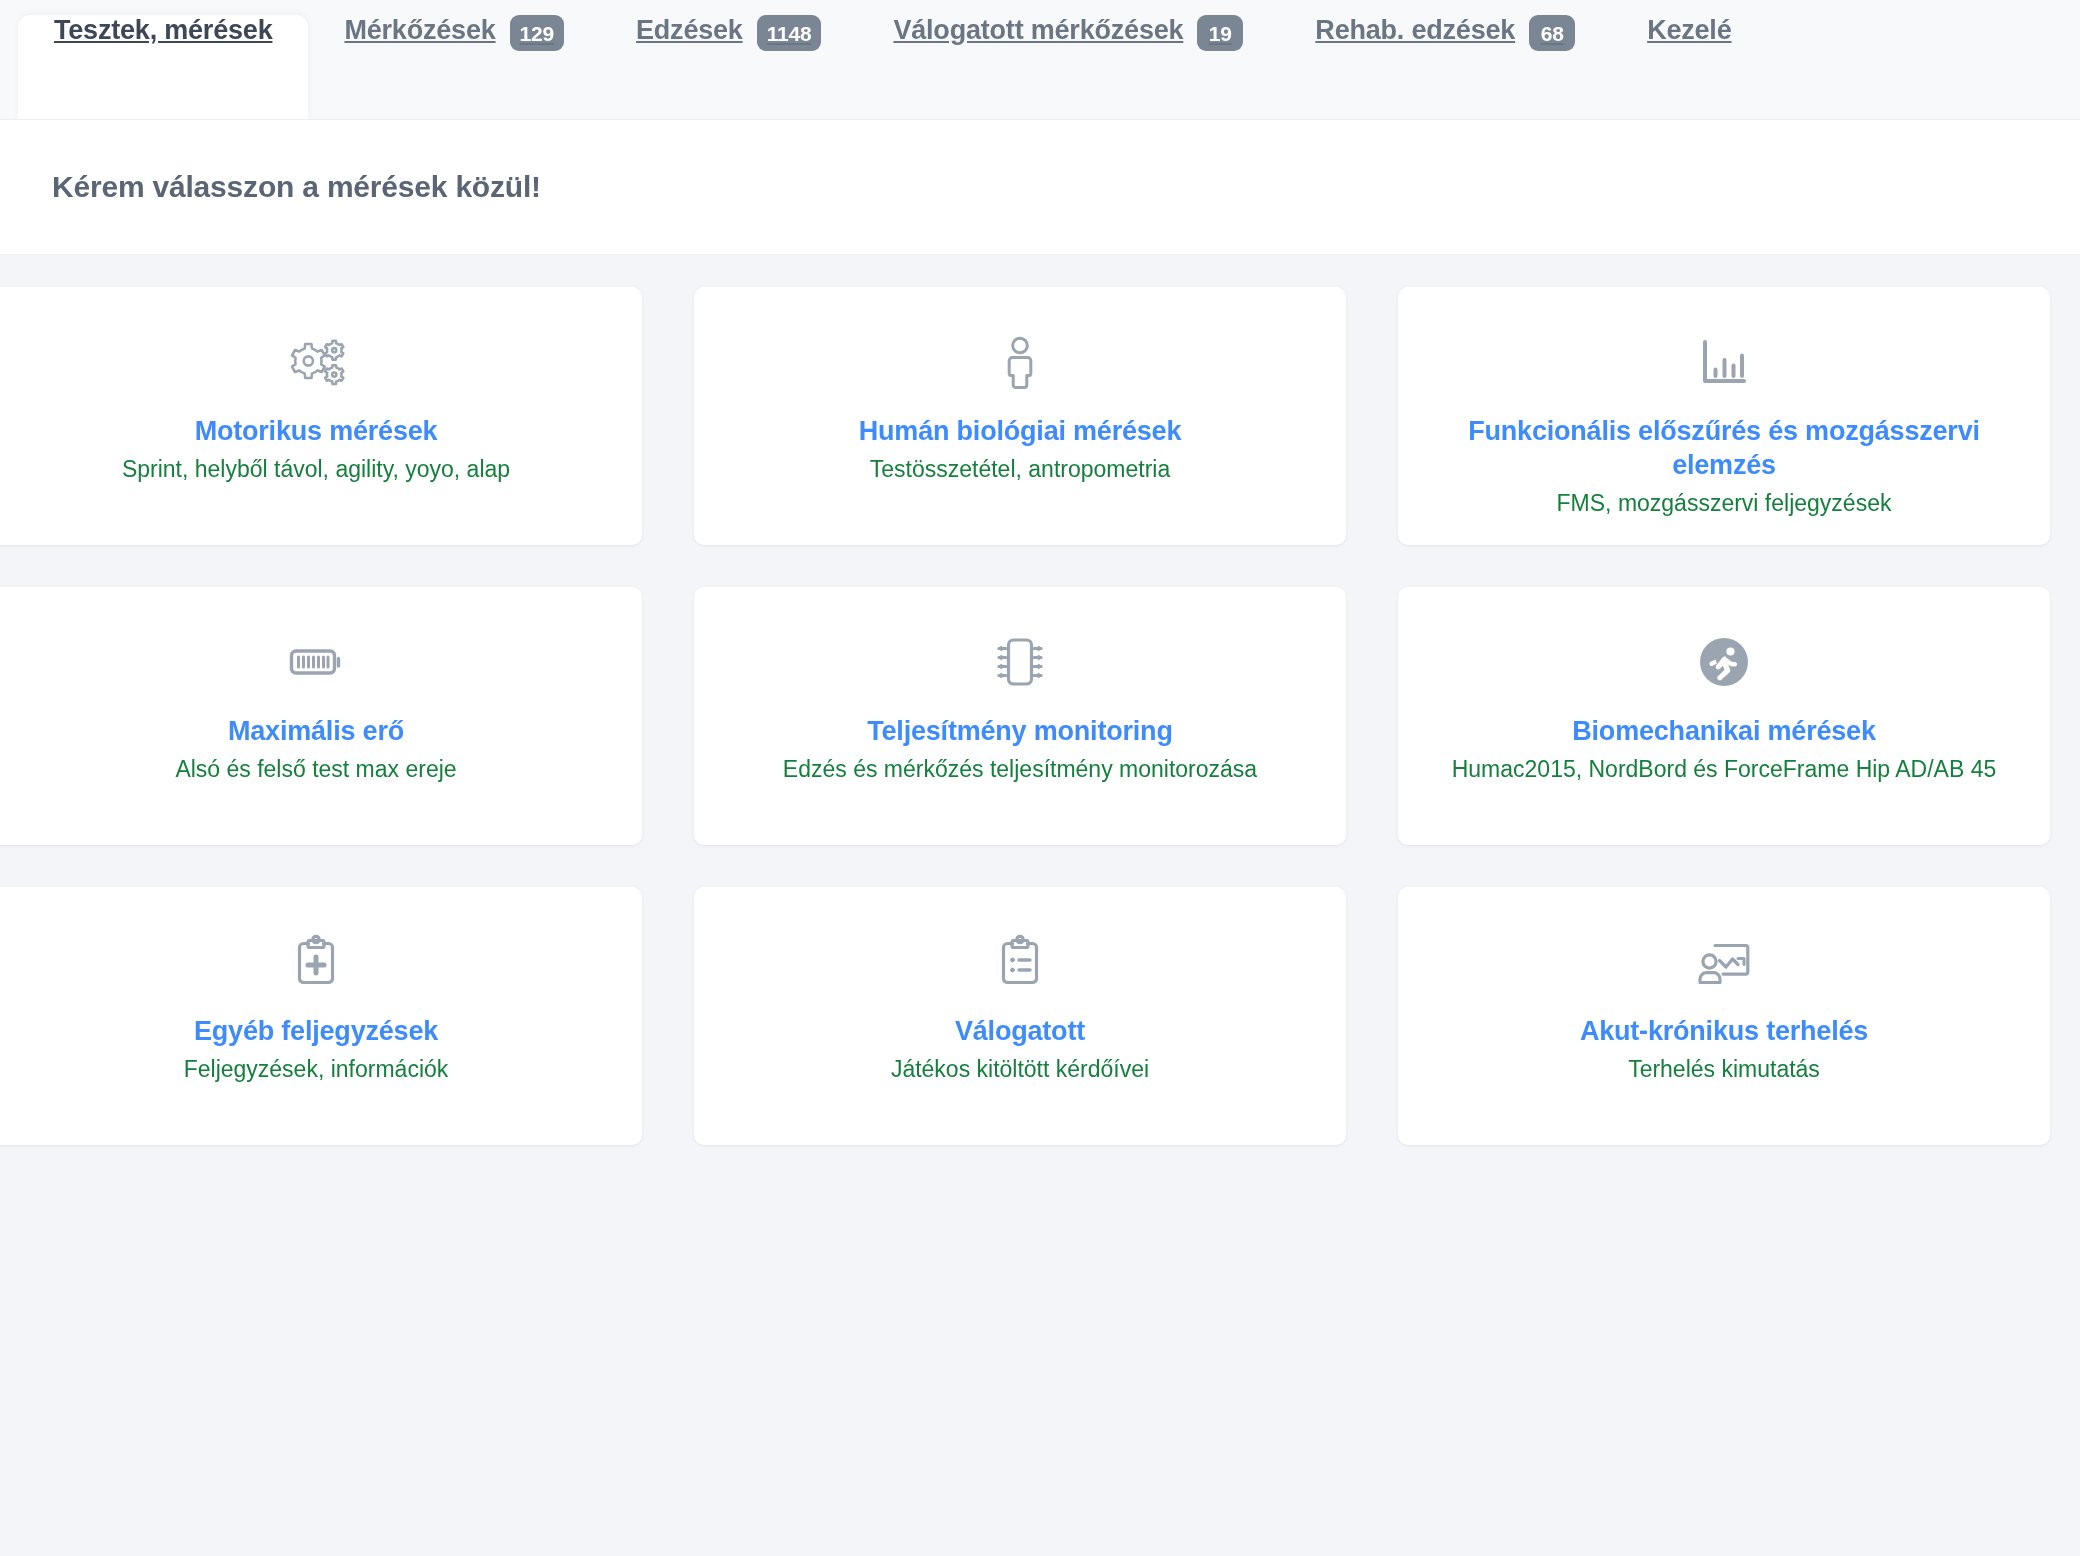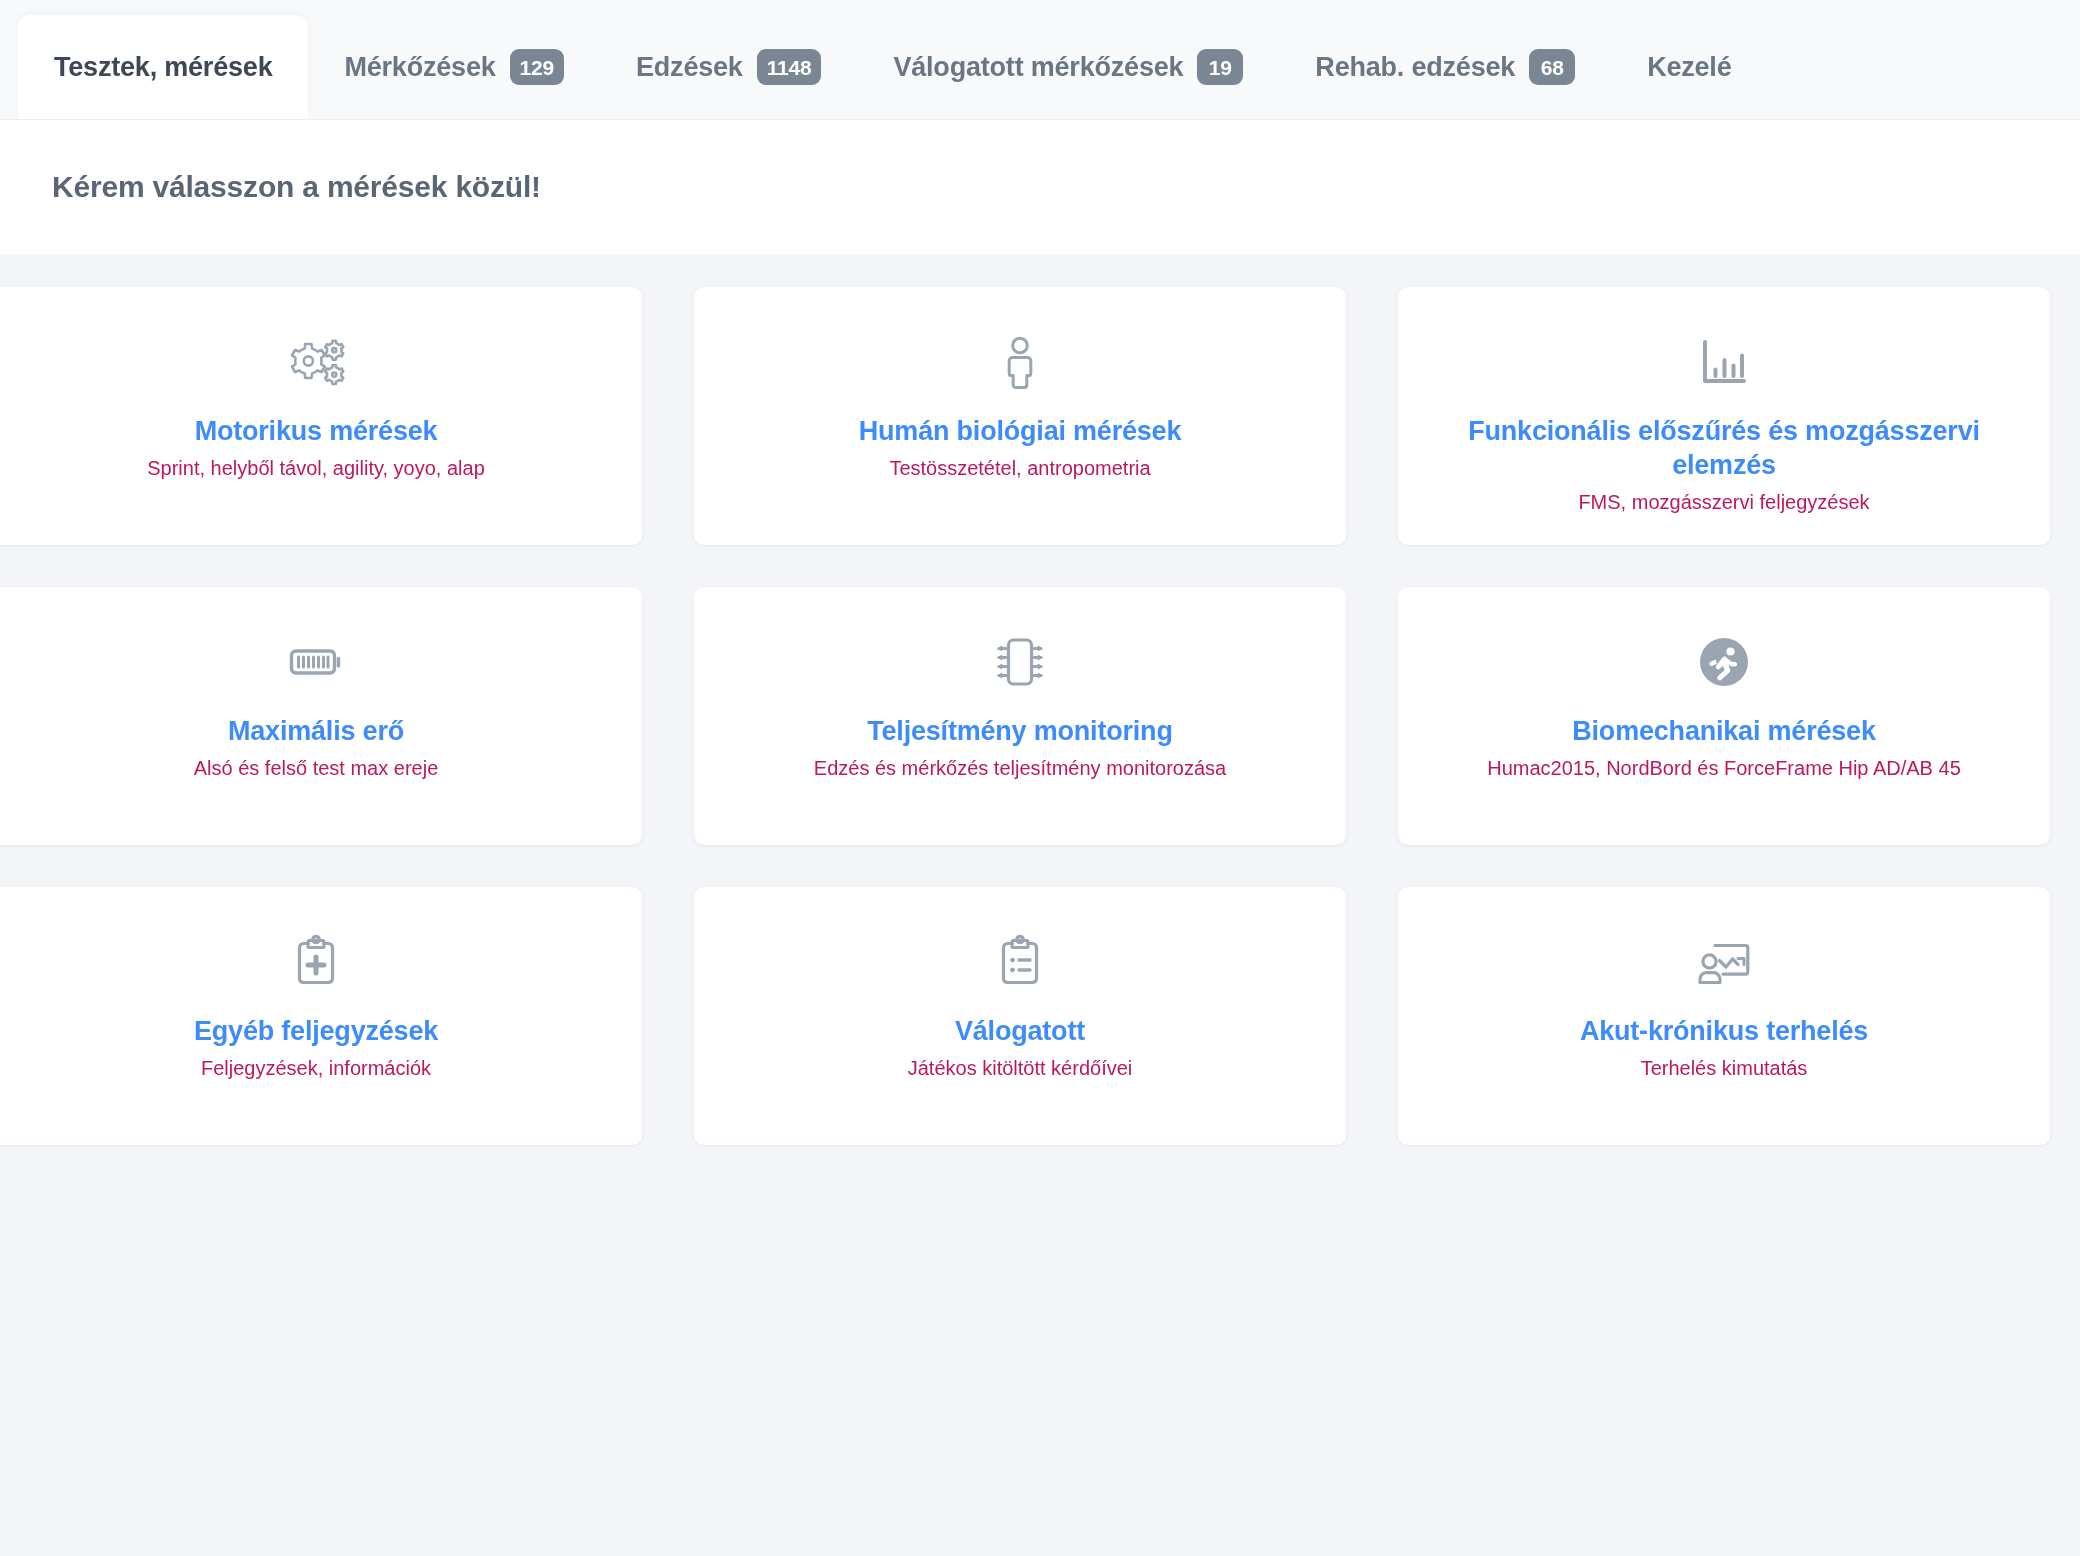--- a/index.html
+++ b/index.html
@@ -25,32 +25,32 @@
     background: #f8f9fb;
     display: flex;
     align-items: flex-end;
     padding-left: 18px;
     overflow: hidden;
     border-bottom: 1px solid #eceef2;
   }
   .tab {
     height: 104px;
     display: flex;
-    align-items: center;
     gap: 14px;
     padding: 0 36px;
     font-size: 27px;
     font-weight: 700;
     color: #6b7684;
     white-space: nowrap;
     letter-spacing: -0.2px;
     cursor: pointer;
     background: transparent;
     border: 0;
     font-family: inherit;
+    text-decoration: underline;
   }
   .tab.active {
     background: #ffffff;
     color: #3d4756;
     border-top-left-radius: 12px;
     border-top-right-radius: 12px;
     box-shadow: 0 -2px 6px rgba(60,72,88,0.05);
   }
   .tab-badge {
     display: inline-flex;
@@ -119,23 +119,23 @@
   .card-icon svg { display: block; }
   .card-title {
     font-size: 27px;
     font-weight: 700;
     color: #3d8bfd;
     line-height: 1.25;
     letter-spacing: -0.2px;
     margin-bottom: 6px;
   }
   .card-sub {
-    font-size: 20px;
+    font-size: 23px;
     font-weight: 400;
-    color: #be185d;
+    color: #15803d;
     line-height: 1.3;
   }
 </style>
 </head>
 <body>
 
 <nav class="tabbar">
   <button class="tab active">
     <span>Tesztek, mérések</span>
   </button>

